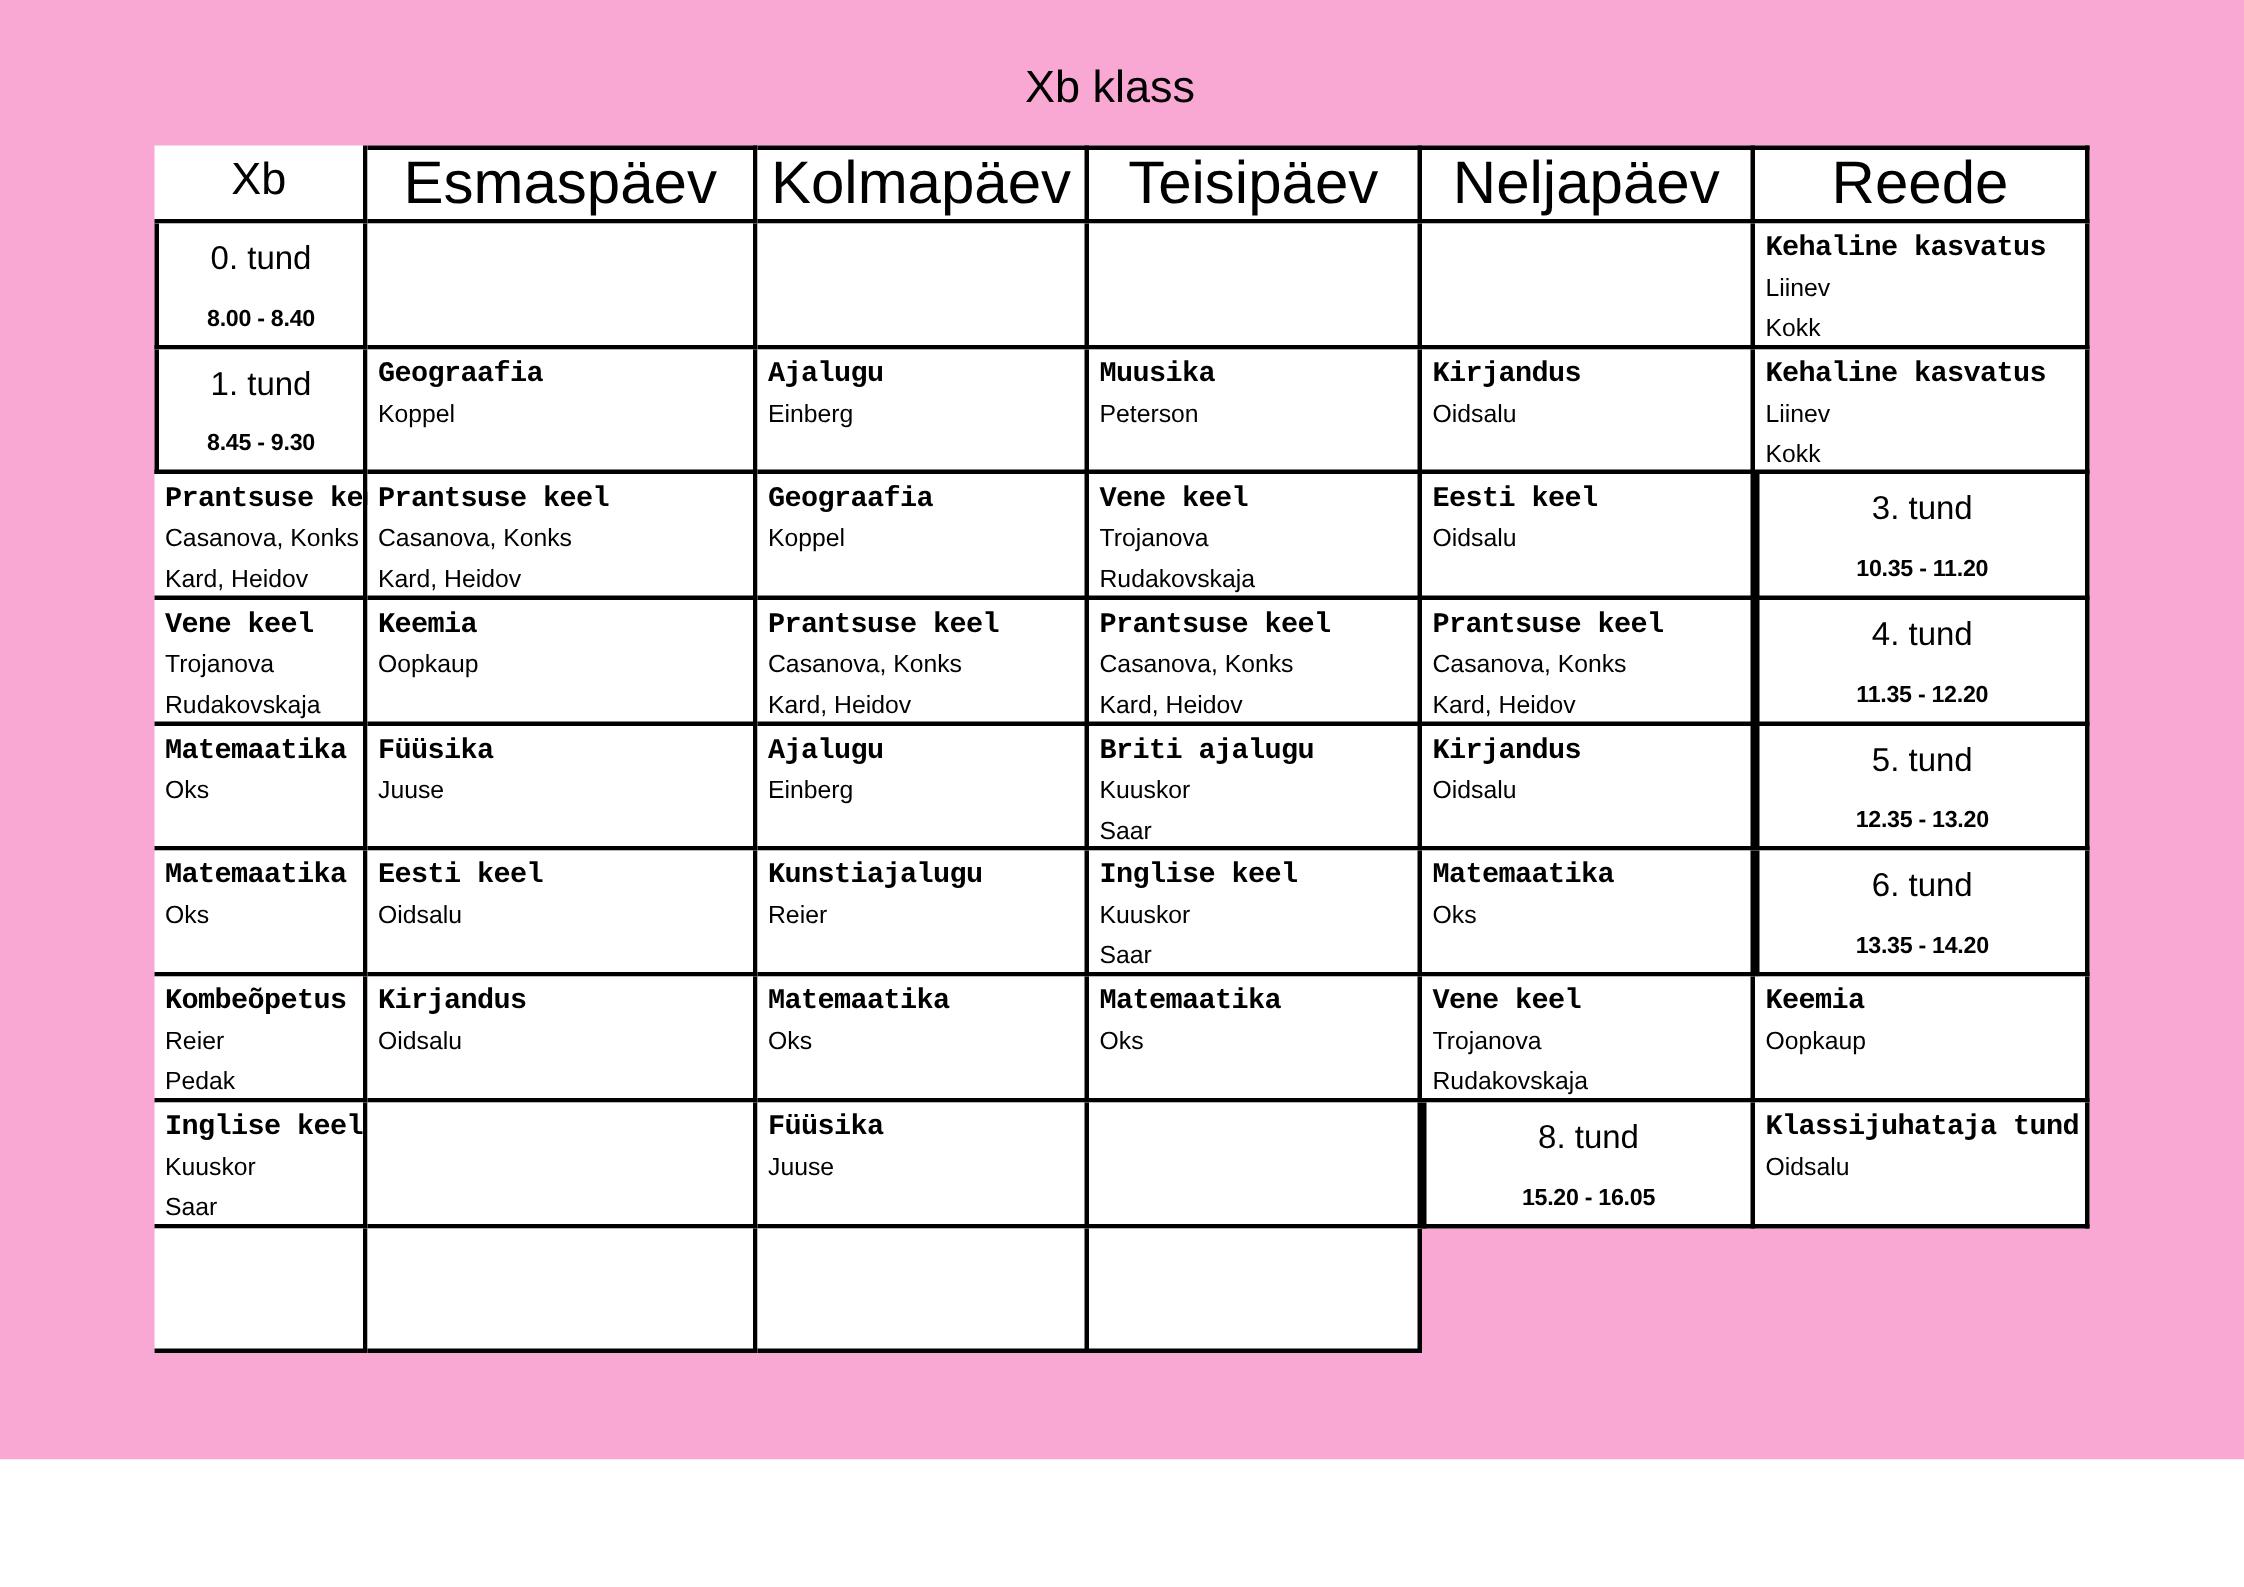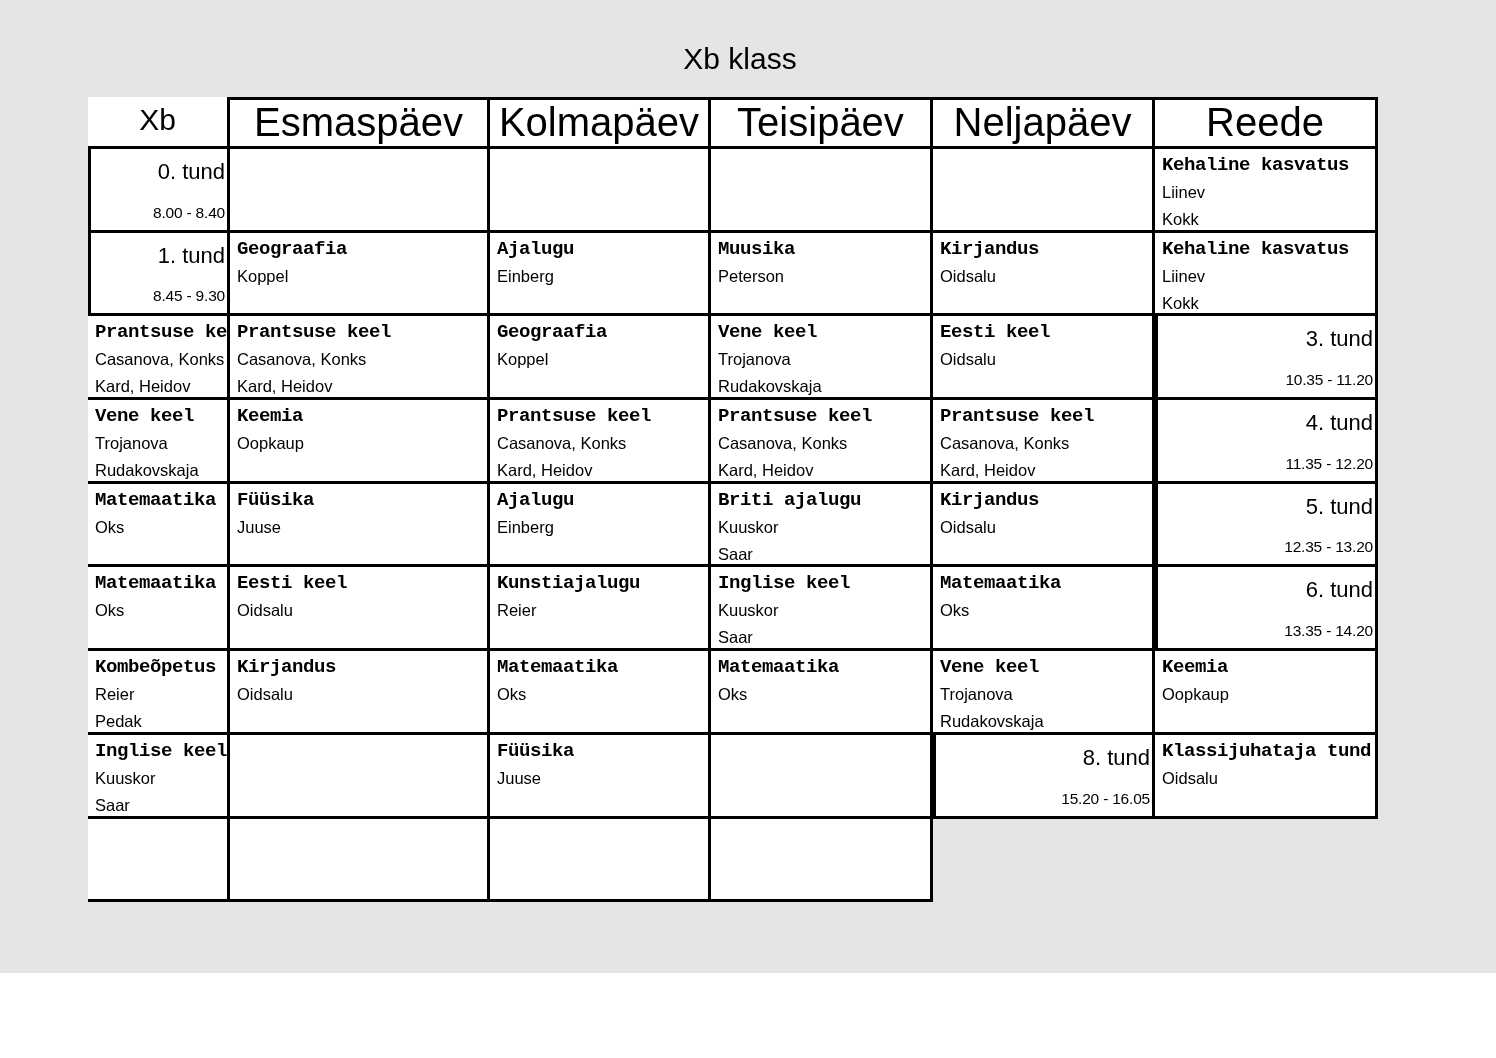--- a/index.html
+++ b/index.html
@@ -1,38 +1,38 @@
 <!DOCTYPE html>
 <html><head>
 <meta charset="utf-8">
 <style>
   html, body { margin: 0; padding: 0; background: #ffffff; }
   .page {
     position: relative;
     width: 1496px;
     height: 973px;
-    background: #e5e5e5;
+    background: #f9a8d4;
     font-family: "Liberation Sans", "DejaVu Sans", sans-serif;
     color: #000000;
     overflow: hidden;
   }
   .title {
     position: absolute;
     top: 42px;
     left: 95px;
     width: 1290px;
     text-align: center;
     font-size: 30px;
     line-height: 34px;
     color: #000;
   }
   .grid {
     position: absolute;
     top: 97px;
-    left: 88px;
+    left: 103px;
     display: grid;
     grid-template-columns: 142px 260px 221px 222px 222px 223px;
     grid-template-rows: 52px repeat(9, 83.7px);
   }
   .grid > div { box-sizing: border-box; background: #fff; }
   .corner {
     border-right: 3px solid #000;
     border-bottom: 3px solid #000;
     display: flex; align-items: center; justify-content: center;
     font-size: 30px; padding-bottom: 4px;
@@ -42,26 +42,26 @@
     border-right: 3px solid #000;
     border-bottom: 3px solid #000;
     display: flex; align-items: center; justify-content: center;
     font-size: 40px; padding-bottom: 2px;
   }
   .timecell {
     border-left: 3px solid #000;
     border-right: 3px solid #000;
     border-bottom: 3px solid #000;
     display: flex; flex-direction: column;
-    align-items: flex-end; justify-content: space-between;
+    align-items: center; justify-content: space-between;
     padding: 11px 2px 8px 2px;
     gap: 16px;
   }
   .period { font-size: 22px; line-height: 24px; }
-  .time   { font-size: 15.5px; font-weight: 400; letter-spacing: -0.2px; }
+  .time   { font-size: 15.5px; font-weight: 700; letter-spacing: -0.2px; }
   .daycell {
     border-right: 3px solid #000;
     border-bottom: 3px solid #000;
     padding: 2px 0 0 7px;
     overflow: visible;
   }
   .subject {
     font-weight: 700;
     font-size: 19px;
     letter-spacing: -0.4px;

